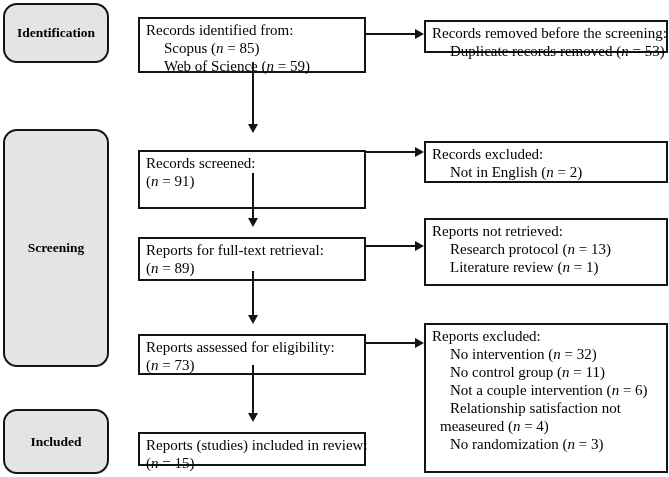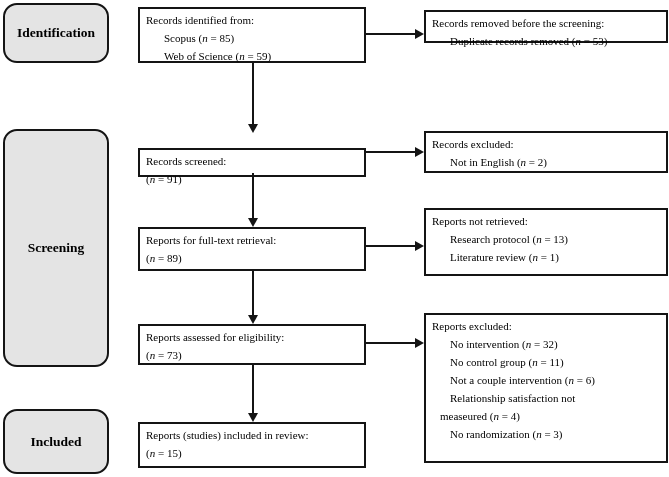--- a/index.html
+++ b/index.html
@@ -30,33 +30,34 @@
   }
   #stage-identification{top:3px;height:56px;}
   #stage-screening{top:129px;height:234px;}
   #stage-included{top:409px;height:61px;}
 
   
   .box{
     position:absolute;
     background:var(--bg);
     border:2px solid var(--border);
-    font-size:11px;
+    font-size:15px;
     line-height:18px;
     padding:2px 4px 2px 6px;
     box-sizing:border-box;
     white-space:nowrap;
+    margin-top:10px;
   }
   .mid{left:138px;width:228px;}
   .side{left:424px;width:244px;}
   #box-identified{top:7px;height:56px;}
-  #box-screened{top:148px;height:29px;}
+  #box-screened{top:140px;height:59px;}
   #box-fulltext{top:227px;height:44px;}
   #box-eligibility{top:324px;height:41px;}
-  #box-included{top:422px;height:46px;}
+  #box-included{top:422px;height:34px;}
   #box-removed-before{top:10px;height:33px;}
   #box-excluded-screening{top:131px;height:42px;}
   #box-not-retrieved{top:208px;height:68px;}
   #box-excluded-eligibility{top:313px;height:150px;}
 
   .line{white-space:nowrap;}
   .ind-0{padding-left:0;}
   .ind-1{padding-left:18px;}
   .ind-2{padding-left:8px;}
 

